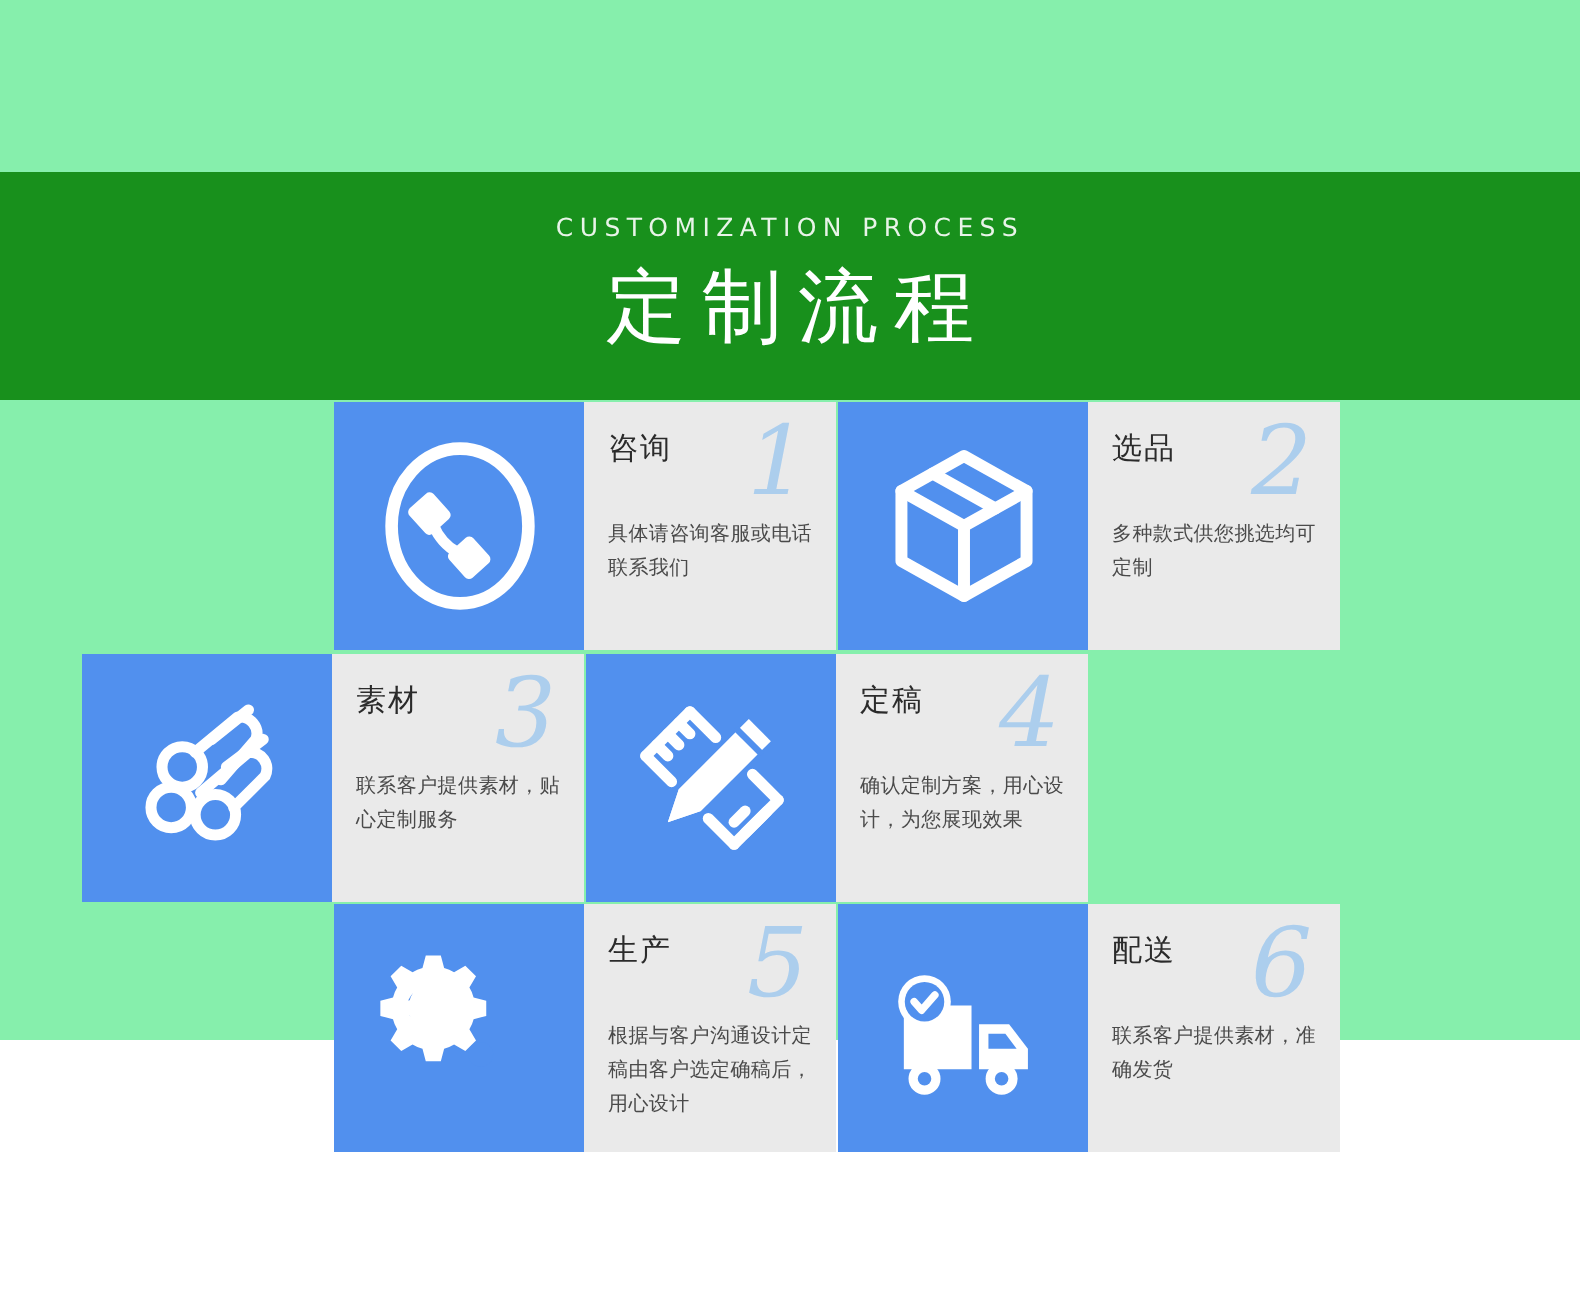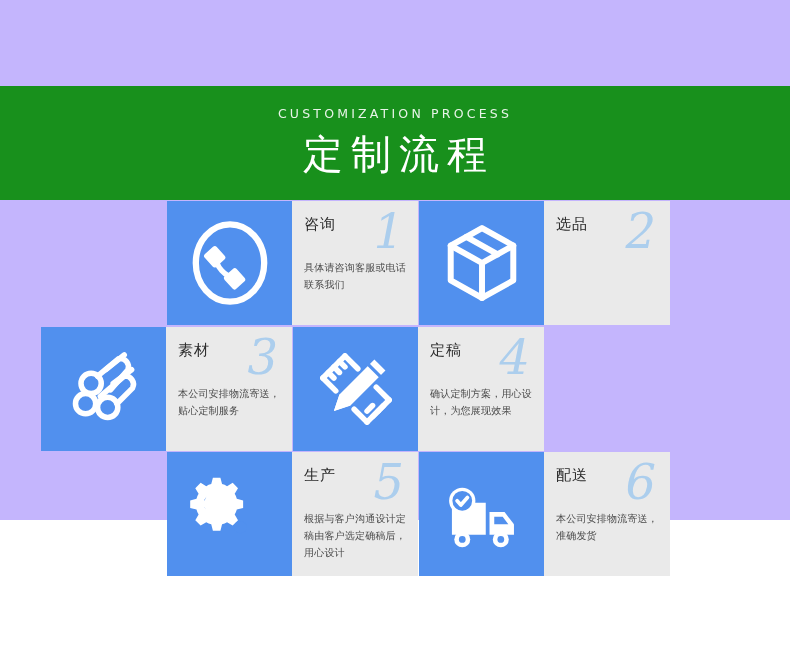--- a/index.html
+++ b/index.html
@@ -13,21 +13,21 @@
     background: #ffffff;
     font-family: "DejaVu Sans", "Liberation Sans", sans-serif;
     overflow: hidden;
     position: relative;
   }
 
   #page {
     position: relative;
     width: 790px;
     height: 520px;
-    background: #c4b5fd;
+    background: #86efac;
   }
 
   
   .header-band {
     position: absolute;
     left: 0;
     top: 86px;
     width: 790px;
     height: 114px;
     background: #18901c;
@@ -198,20 +198,21 @@
                 <path d="M16 31 L50 50 L84 31"></path>
                 <path d="M50 50 V88"></path>
                 <path d="M33 21.5 L67 40.5"></path>
               </g>
             </svg>
           </span>
         </div>
         <div class="text-tile">
           <div class="tile-number">2</div>
           <div class="tile-title">选品</div>
+          <div class="tile-desc">多种款式供您挑选均可定制</div>
         </div>
       </div>
 
     </div>
 
     <div class="row row-2">
 
       <div class="card card-a">
         <div class="icon-tile">
           <span>
@@ -224,21 +225,21 @@
                 <path d="M52 29 L72 13"></path>
                 <path d="M46 58 L72 36 a9 9 0 0 1 9 13 L64 66"></path>
                 <path d="M60 44 L80 29"></path>
               </g>
             </svg>
           </span>
         </div>
         <div class="text-tile">
           <div class="tile-number">3</div>
           <div class="tile-title">素材</div>
-          <div class="tile-desc">本公司安排物流寄送，贴心定制服务</div>
+          <div class="tile-desc">联系客户提供素材，贴心定制服务</div>
         </div>
       </div>
 
       <div class="card card-b">
         <div class="icon-tile">
           <span>
             <svg width="92" height="92" viewBox="0 0 100 100" aria-hidden="true">
 
               <g fill="none" stroke="#ffffff" stroke-width="6" stroke-linejoin="round" stroke-linecap="round">
                 <path d="M20 33 L33 20 L80 67 L67 80 Z" opacity="0"></path>
@@ -327,21 +328,21 @@
               <circle cx="29" cy="77" r="8.5" fill="#ffffff"></circle>
               <circle cx="29" cy="77" r="3.6" fill="#5190ee"></circle>
               <circle cx="70" cy="77" r="8.5" fill="#ffffff"></circle>
               <circle cx="70" cy="77" r="3.6" fill="#5190ee"></circle>
             </svg>
           </span>
         </div>
         <div class="text-tile">
           <div class="tile-number">6</div>
           <div class="tile-title">配送</div>
-          <div class="tile-desc">本公司安排物流寄送，准确发货</div>
+          <div class="tile-desc">联系客户提供素材，准确发货</div>
         </div>
       </div>
 
     </div>
 
   </div>
 
 </div>
 
 </body></html>

